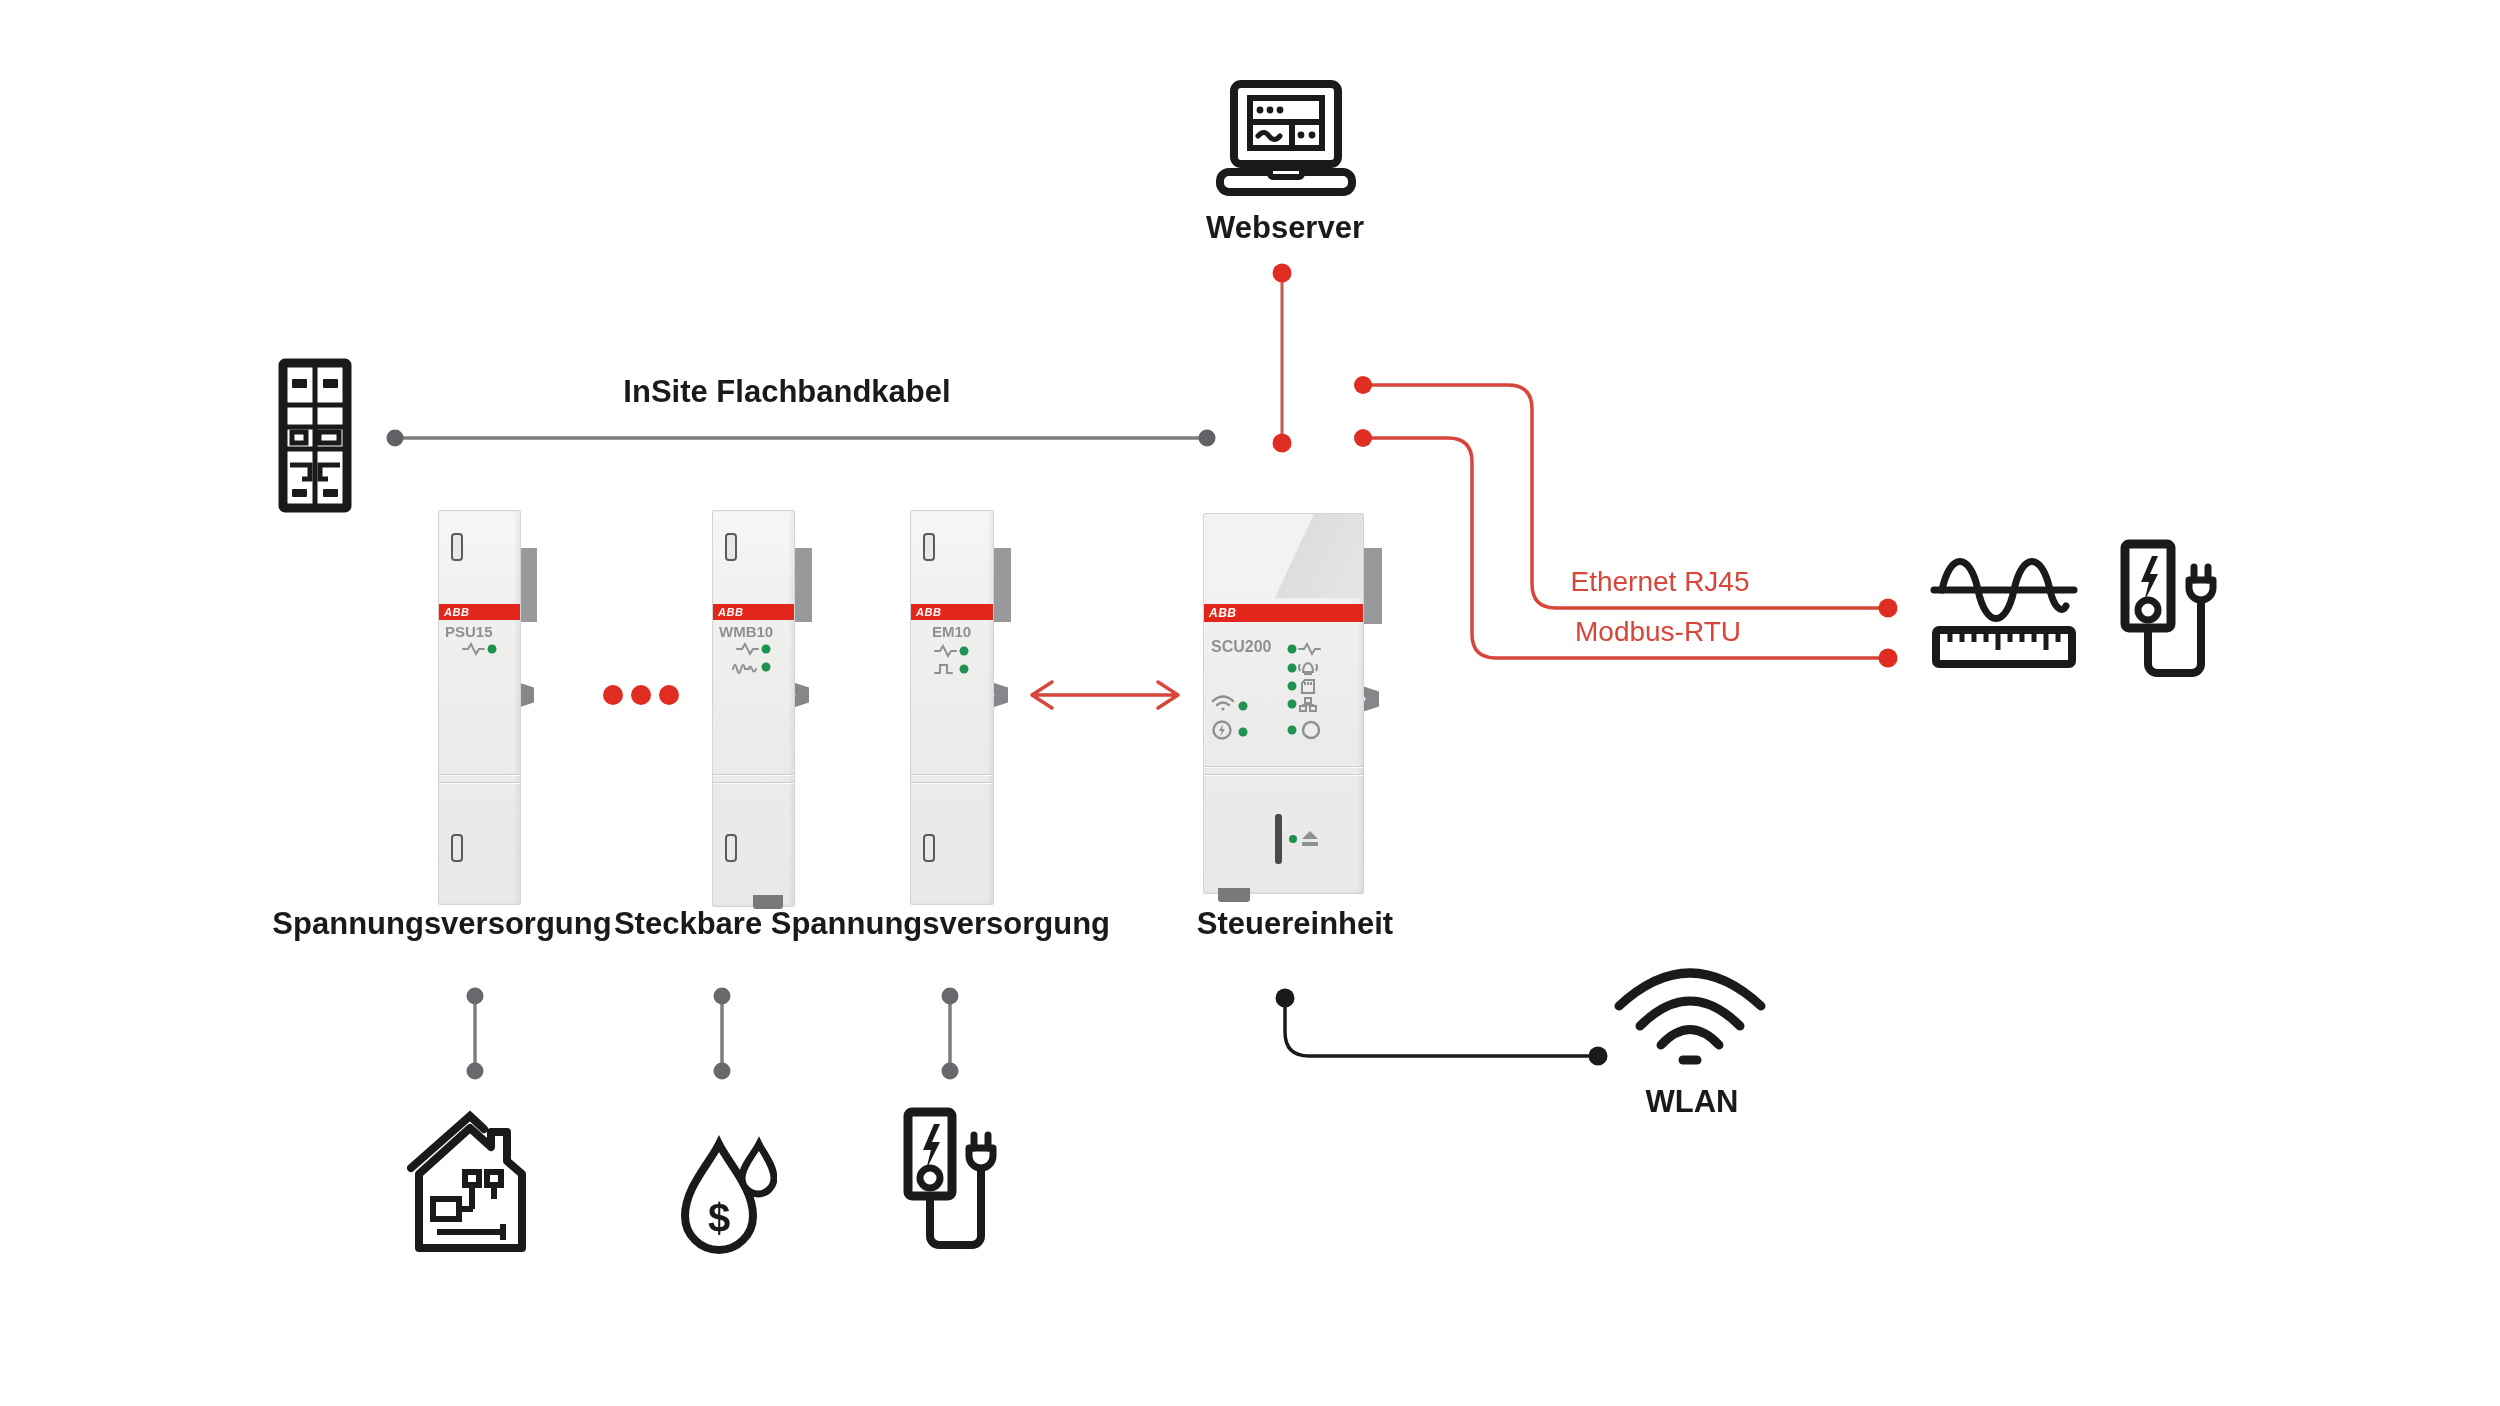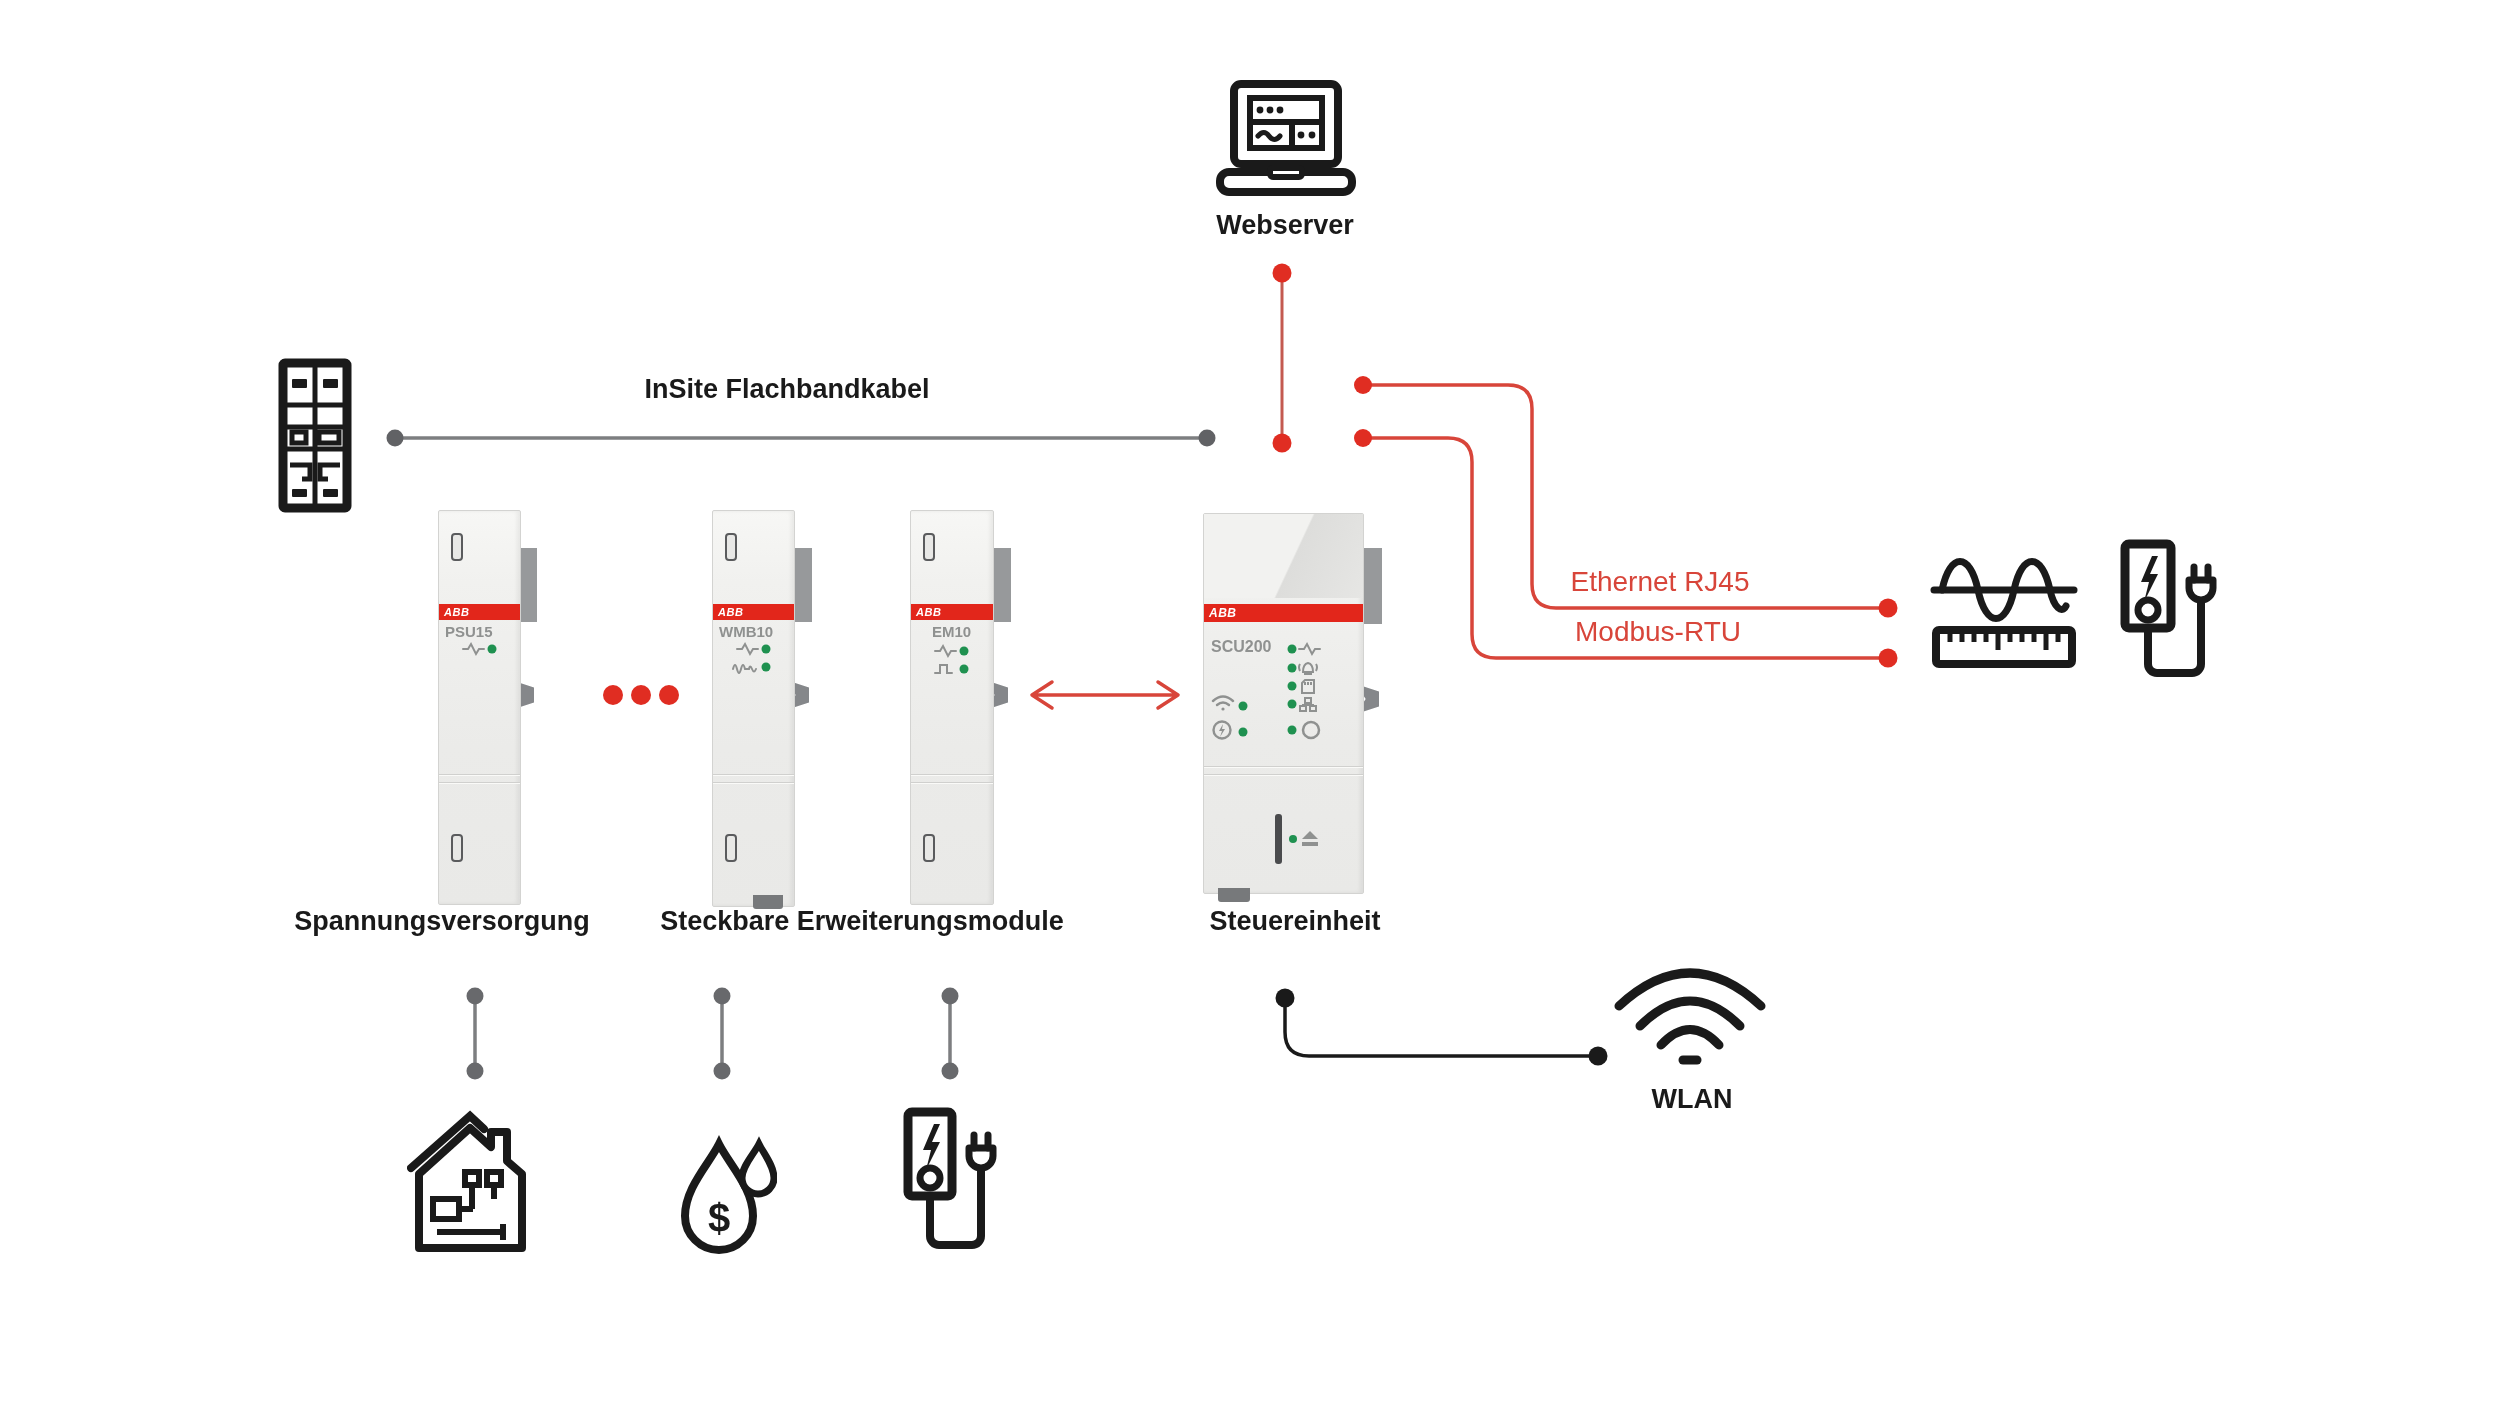--- a/index.html
+++ b/index.html
@@ -2,21 +2,21 @@
 <html><head>
 <meta charset="utf-8">
 <style>
   html,body{margin:0;padding:0;background:#ffffff;}
   #canvas{position:relative;width:2500px;height:1406px;background:#ffffff;overflow:hidden;
           font-family:"Liberation Sans",sans-serif;color:#1a1a1a;}
   .abs{position:absolute;}
   svg{display:block;}
 
   
-  .lbl{position:absolute;font-weight:700;font-size:27px;color:#1a1a1a;white-space:nowrap;}
+  .lbl{position:absolute;font-weight:700;font-size:31px;color:#1a1a1a;white-space:nowrap;}
   .lbl.center{transform:translateX(-50%);}
   .lbl-red{position:absolute;font-weight:400;font-size:28px;color:#d8453a;white-space:nowrap;transform:translateX(-50%);}
   .multiline{line-height:37px;}
 
   
   .din-clip{position:absolute;background:#97999b;}
   .din-hook{position:absolute;background:#85878a;clip-path:polygon(0 0,100% 25%,100% 75%,0 100%,42% 50%);}
 
   
   .module{position:absolute;background:linear-gradient(180deg,#f7f7f5 0%,#f1f1ef 18%,#ebebe9 60%,#e9e9e7 100%);
@@ -243,21 +243,21 @@
     <div class="sdslot" style="left:71px;top:300px"></div>
     <svg class="ledrow" style="left:84px;top:314px" width="40" height="22" viewBox="0 0 40 22">
       <circle cx="5" cy="11" r="4" fill="#1f9150"></circle>
       <path d="M14,11 l8,-8 8,8 z" fill="#8f9190"></path>
       <rect x="14" y="14" width="16" height="4" fill="#8f9190"></rect>
     </svg>
     <div class="plugtab" style="left:14px;top:374px;width:32px;height:14px"></div>
   </div>
 
   <div class="lbl center" style="left:442px;top:906px">Spannungsversorgung</div>
-  <div class="lbl center" style="left:862px;top:906px">Steckbare Erweiterungsmodule</div>
+  <div class="lbl center" style="left:862px;top:906px">Steckbare Spannungsversorgung</div>
   <div class="lbl center" style="left:1295px;top:906px">Steuereinheit</div>
 
   <div class="lbl-red" style="left:1660px;top:566px">Ethernet RJ45</div>
   <div class="lbl-red" style="left:1658px;top:616px">Modbus-RTU</div>
 
   <svg class="abs" style="left:1928px;top:548px" width="152" height="128" viewBox="0 0 152 128">
     <path d="M6,42 H146" stroke="#1a1a1a" stroke-width="7" stroke-linecap="round"></path>
     <path d="M14,42 C22,4 42,4 50,42 C58,80 78,80 86,42 C94,4 114,4 122,42 C126,60 134,66 138,58" stroke="#1a1a1a" stroke-width="7" fill="none" stroke-linecap="round"></path>
     <rect x="8" y="82" width="136" height="34" rx="3" fill="#ffffff" stroke="#1a1a1a" stroke-width="8"></rect>
     <g stroke="#1a1a1a" stroke-width="5">

